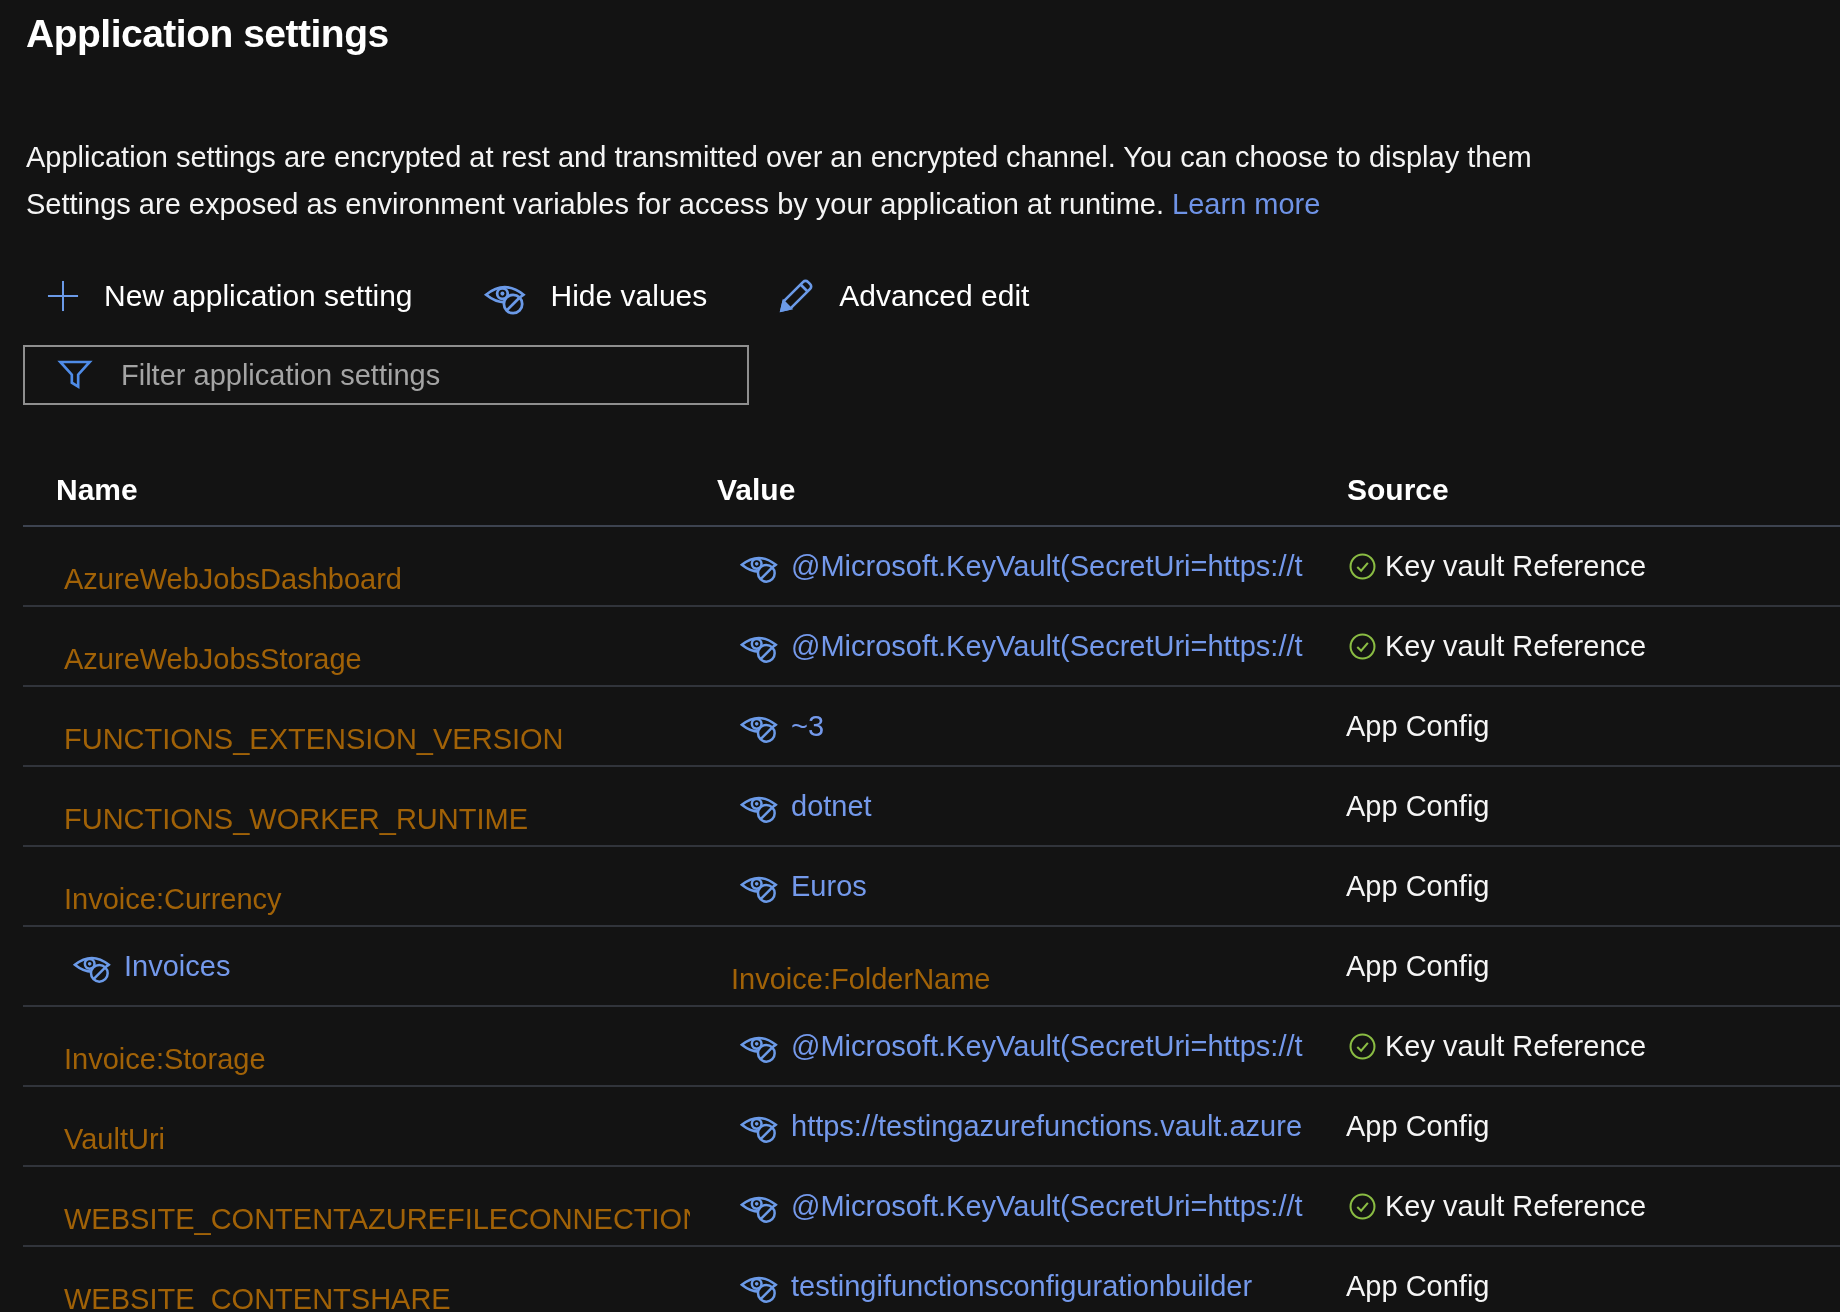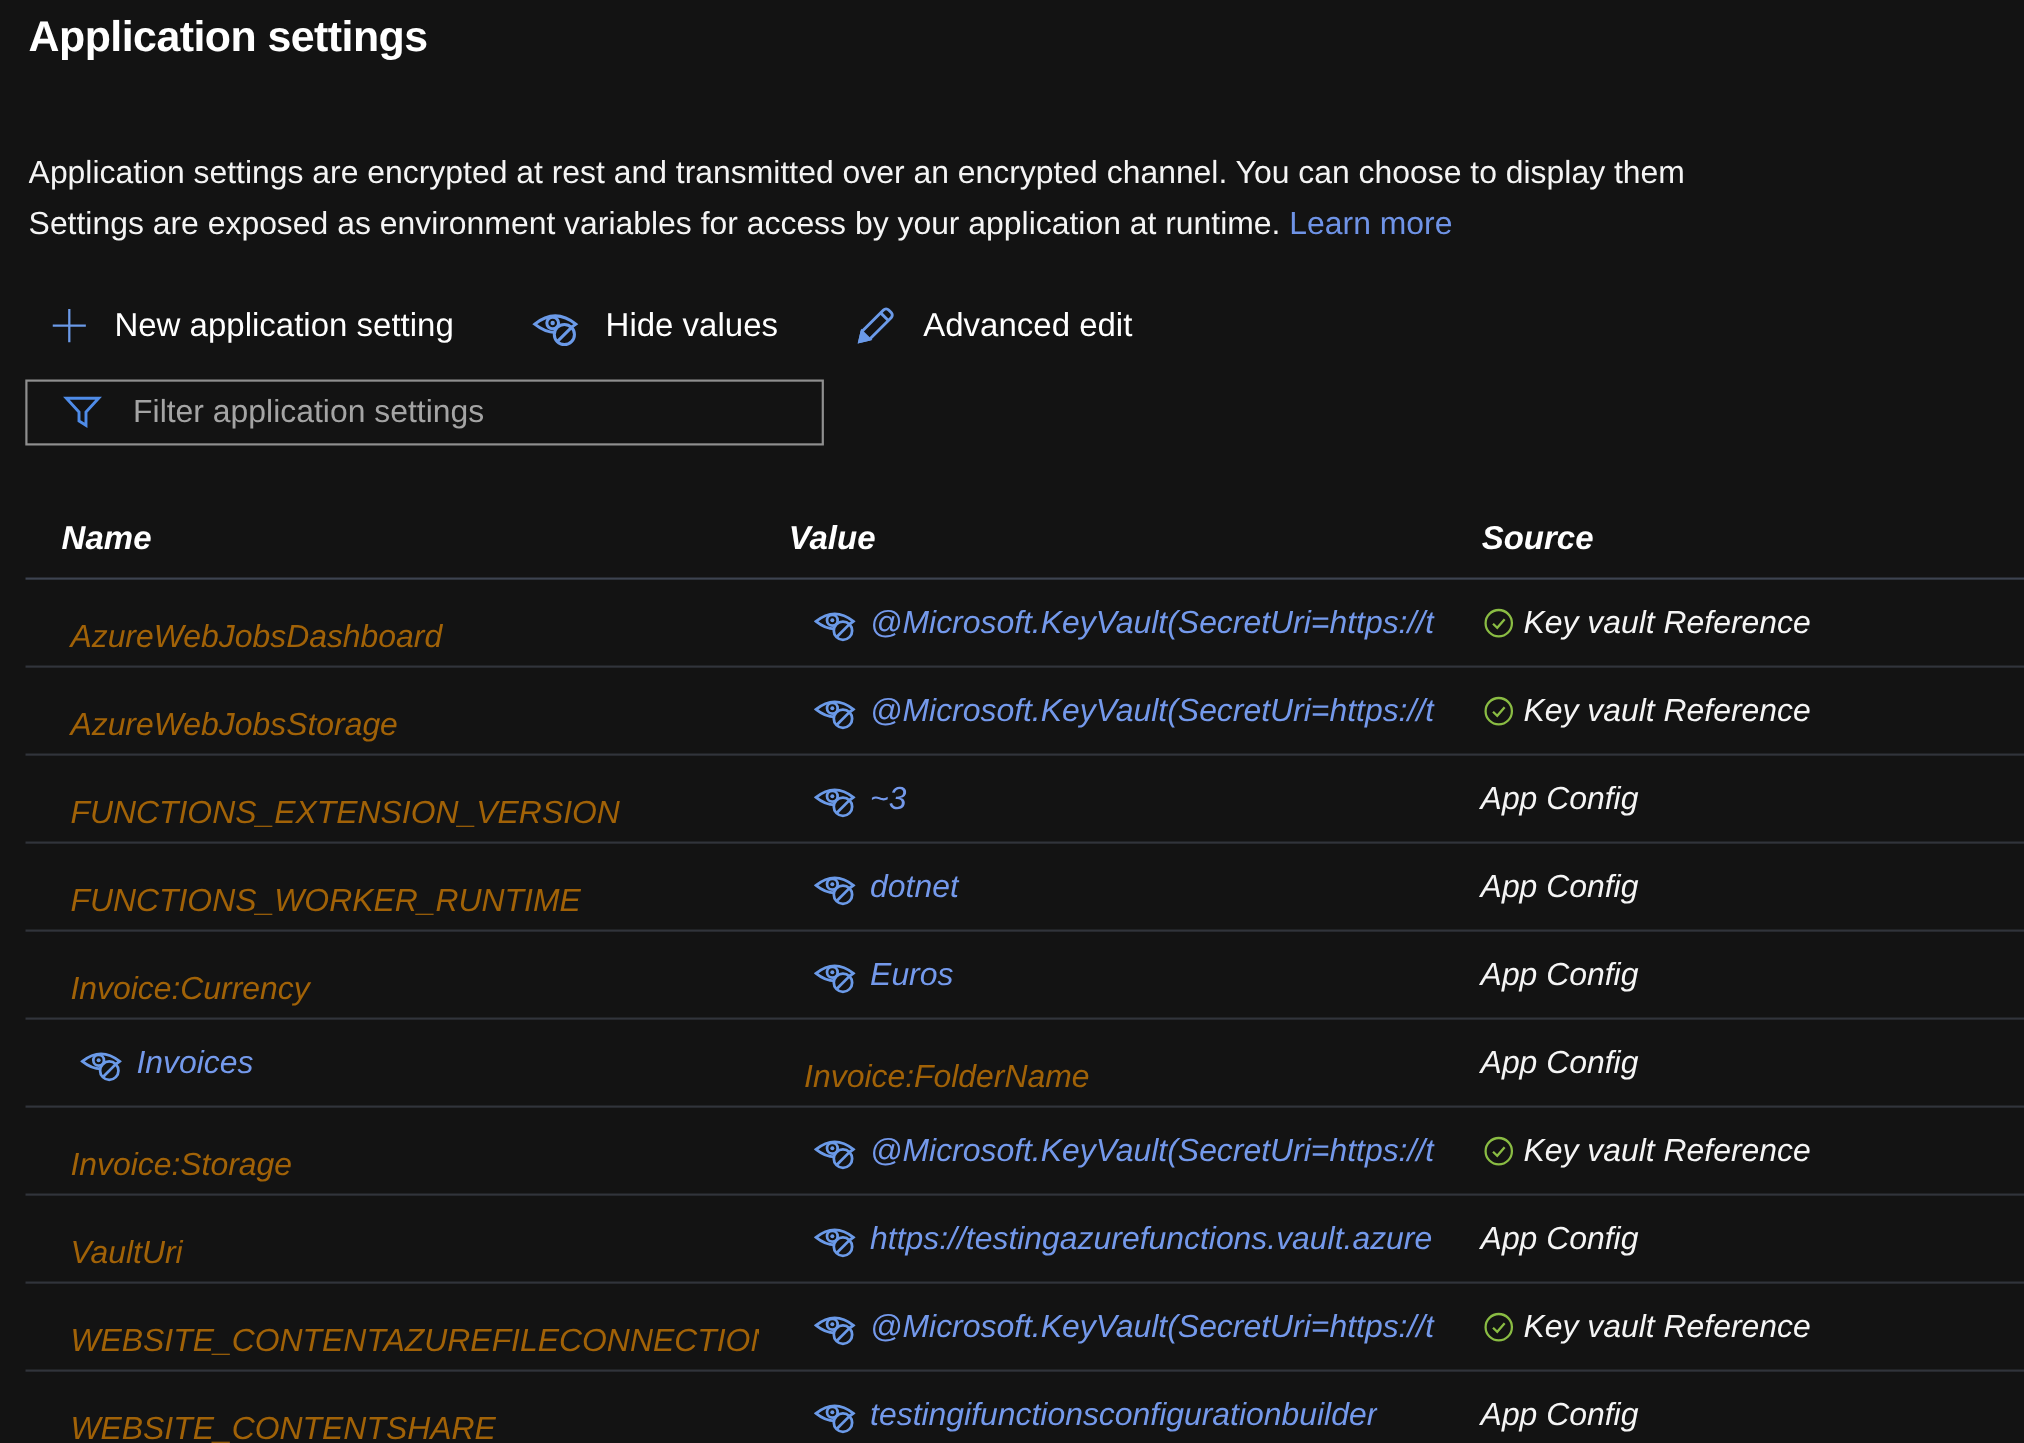--- a/index.html
+++ b/index.html
@@ -45,21 +45,21 @@
   .filter-box .ic{ display:flex; align-items:center; color:#4f8ce8; flex:none; }
   .filter-input{
     background:transparent; border:none; outline:none;
     margin-left:26px; width:620px;
     font-family:inherit; font-size:29px; color:#bef264;
   }
   .filter-input::placeholder{ color:#a4a4a4; opacity:1; }
 
   
   .table{ position:absolute; left:23px; top:455px; width:1817px; height:857px; overflow:hidden; }
-  .thead,.tr{ display:grid; grid-template-columns:667px 630px 1fr; align-items:center;font-style:italic; }
+  .thead,.tr{ display:grid; grid-template-columns:667px 630px 1fr; align-items:center; }
   .thead{ height:72px; border-bottom:2px solid #3d4350; font-size:30px; font-weight:700; }
   .th.c-name{ padding-left:33px; }
   .th.c-value{ padding-left:27px; }
   .th.c-source{ padding-left:27px; }
   .tr{ height:80px; border-bottom:2px solid #31343b; }
   .td{ overflow:hidden; white-space:nowrap; }
   .td.name-cell{ padding-left:41px; font-size:29px; color:#a16207;margin-top:27px; }
   .td.value-cell{ padding-left:47px; display:flex; align-items:center; }
   .td.source-cell{ padding-left:26px; display:flex; align-items:center; gap:6px; font-size:29px; color:#f5f5f5; }
   .eye{ display:flex; align-items:center; color:#6b9ae8; flex:none; cursor:pointer; }

